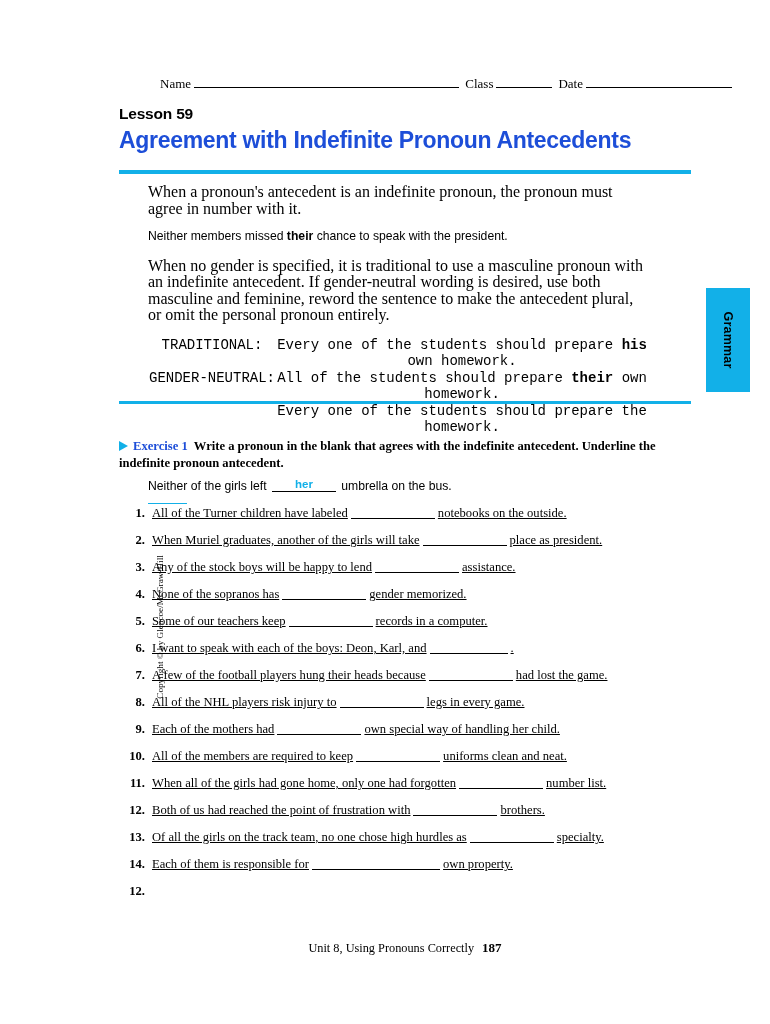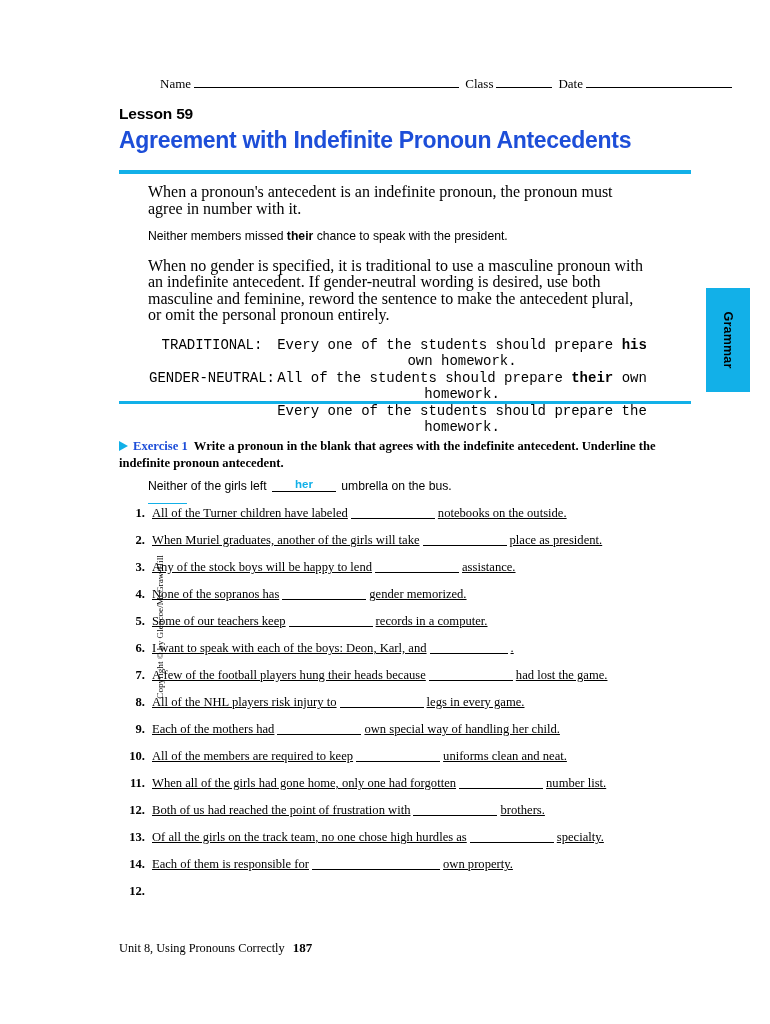--- a/index.html
+++ b/index.html
@@ -252,21 +252,21 @@
   }
   .blank.wide { width: 128px; }
   .blank.narrow { width: 78px; }
 
   
   .footer {
     position: absolute;
     left: 119px;
     top: 940px;
     width: 572px;
-    text-align: left;
+    text-align: center;
     font-family: "Liberation Serif", serif;
     font-size: 12.3px;
   }
   .footer .pg {
     font-weight: bold;
     font-size: 13px;
     margin-left: 8px;
   }
 </style>
 </head>

